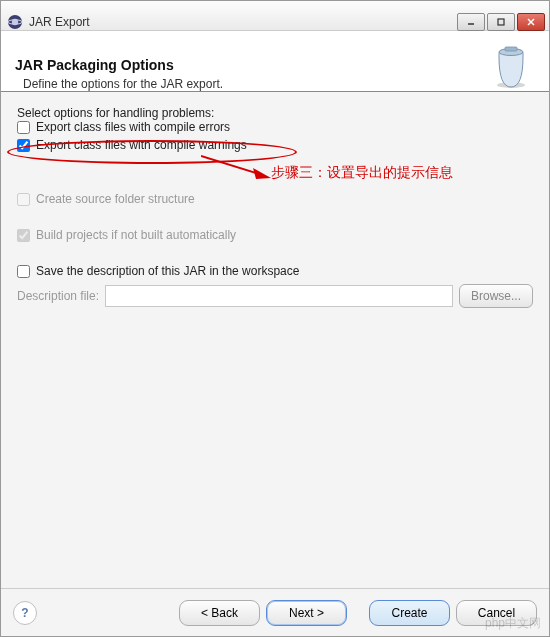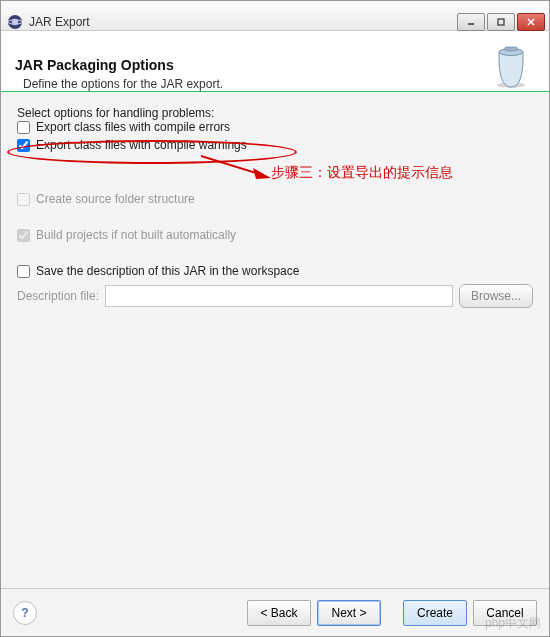--- a/index.html
+++ b/index.html
@@ -162,24 +162,24 @@
     width: 24px; height: 24px;
     border: 1px solid #bfbfbf;
     border-radius: 50%;
     background: #fff;
     display: flex; align-items: center; justify-content: center;
     color: #5a78b0;
     font-weight: bold;
   }
   .footer-spacer { flex: 1; }
   .footer button.nav {
-    width: 64px; height: 26px;
+    width: 81px; height: 26px;
     border: 1px solid #adadad;
     background: linear-gradient(to bottom, #fdfdfd, #e6e6e6);
-    border-radius: 2px;
+    border-radius: 9px;
     font-size: 12px;
   }
   .footer button.nav.default {
     border: 1px solid #5a8bd6;
     box-shadow: 0 0 0 1px #a8c6f0 inset;
   }
   .footer button.finish {
     border: 1px solid #5a8bd6;
     background: linear-gradient(to bottom, #eaf3fb, #cfe4f7);
   }

